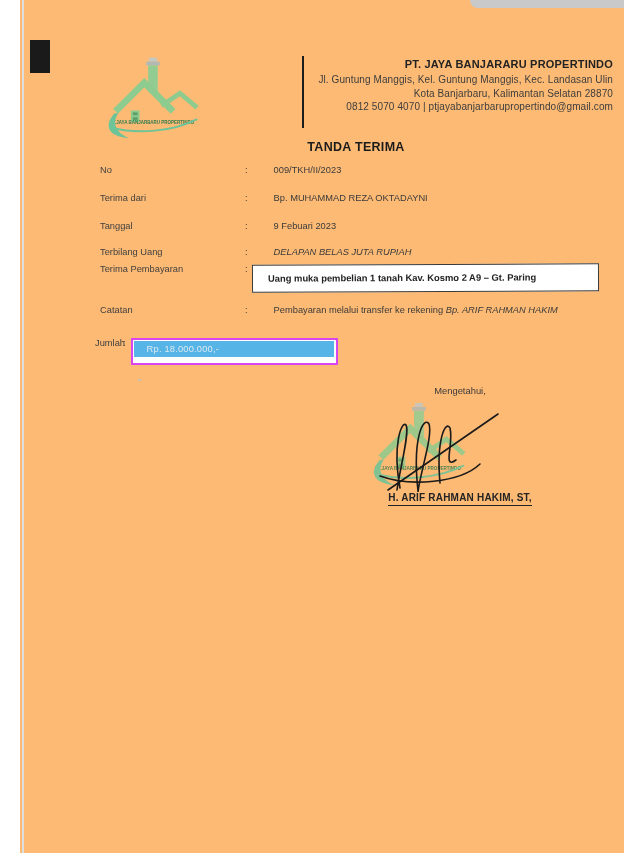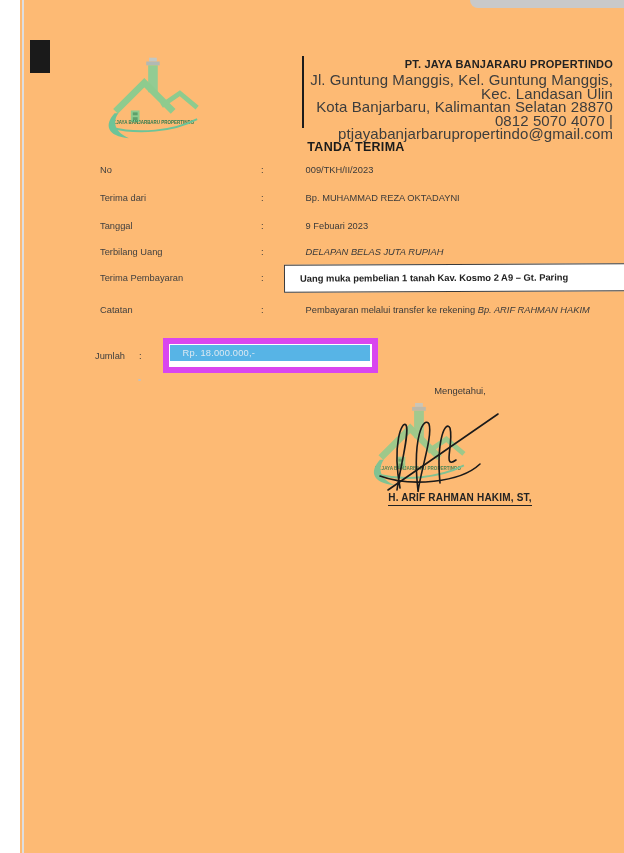--- a/index.html
+++ b/index.html
@@ -11,34 +11,34 @@
   .scan-mark-topleft { position:absolute; left:10px; top:40px; width:20px; height:33px; background:#1a1a1a; }
   .scan-band-topright { position:absolute; left:450px; right:0; top:0; height:8px; background:#c9c9c9; border-bottom-left-radius:9px; }
   .scan-strip-right { position:absolute; right:0; top:0; width:4px; height:100%; background:#121212; }
   .speck { position:absolute; left:118px; top:379px; width:3px; height:2px; background:#c2c2c2; border-radius:50%; }
 
   
   .logo-wrap { position:absolute; left:84px; top:56px; width:96px; height:84px; }
   .divider { position:absolute; left:282px; top:56px; width:2px; height:72px; background:#1c1c1c; }
   .company { position:absolute; left:290px; top:58px; width:303px; text-align:right; color:#3c3c3c; }
   .company-name { font-size:11px; font-weight:bold; color:#222; letter-spacing:0.2px; margin-bottom:3px; }
-  .company-line { font-size:15px; letter-spacing:0.1px; line-height:13.5px; color:#3d3d3d; }
+  .company-line { font-size:10px; letter-spacing:0.1px; line-height:13.5px; color:#3d3d3d; }
 
   
   .doc-title { position:absolute; left:0; top:140px; width:672px; text-align:center; font-size:12.5px; font-weight:bold; color:#1b1b1b; letter-spacing:0.3px; }
 
   
-  .row { position:absolute; left:80px; display:flex; align-items:center; font-size:9.3px; color:#3a3a3a;gap:16px; }
+  .row { position:absolute; left:80px; display:flex; font-size:9.3px; color:#3a3a3a; }
   .lbl { display:inline-block; width:145px; color:#3f3f3f; }
   .colon { display:inline-block; }
   .val { margin-left:5px;padding-left:21px; }
   .val-caps-italic { font-style:italic; }
   .value-box { margin-left:4px; border:1.3px solid #3a3a3a; width:347px; padding:7px 4px 8px 15px;
                font-weight:bold; font-size:9.4px; color:#222; transform:rotate(-0.25deg); background:#fff; }
-  .amount-outer { margin-left:5px; border:6px solid #d946ef; background:#fff; padding:1px 2px 6px 1px; }
+  .amount-outer { margin-left:5px; border:2px solid #d946ef; background:#fff; padding:1px 2px 6px 1px; }
   .amount-fill { display:block; width:200px; padding:3px 0 3px 13px; font-size:9.3px; letter-spacing:0.2px; }
 
   
   .sign-block { position:absolute; left:320px; top:385px; width:240px; text-align:center; }
   .sign-heading { font-size:9.4px; color:#3a3a3a; }
   .sig-area { position:relative; width:240px; height:92px; margin-top:4px; }
   .watermark { position:absolute; left:0; top:2px; width:156px; height:84px; opacity:0.85; }
   .sig-strokes { position:absolute; left:0; top:0; width:240px; height:92px; }
   .sign-name { font-size:10px; font-weight:bold; color:#232323; letter-spacing:0.2px; }
   .sign-name > span { border-bottom:1.6px solid #222; padding-bottom:2px; }

